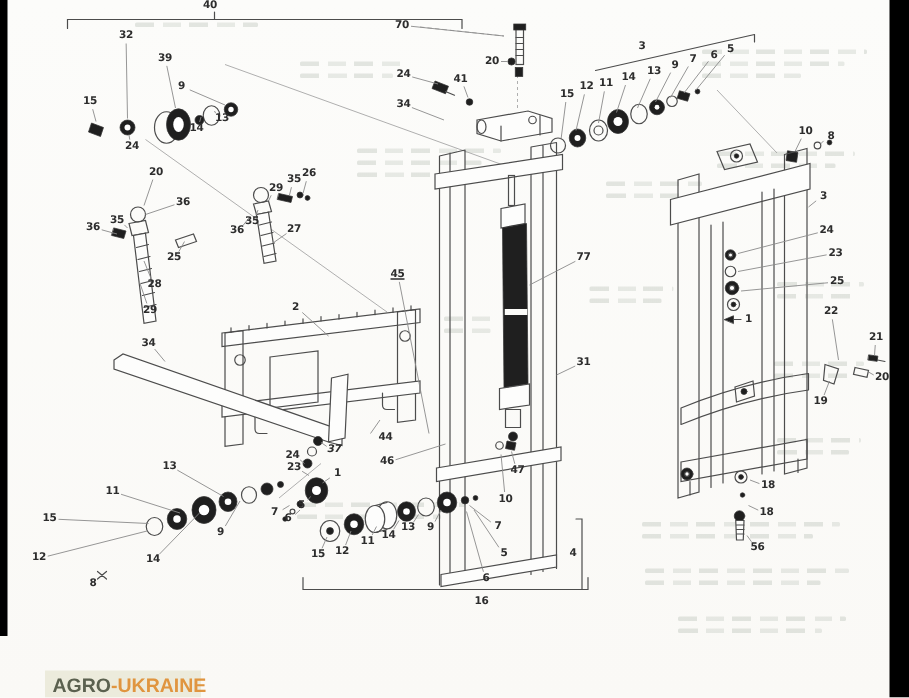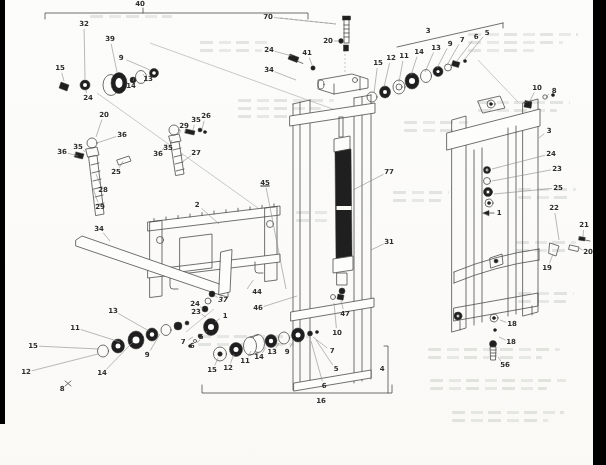--- a/index.html
+++ b/index.html
@@ -467,13 +467,14 @@
       <span class="plabel" style="left: 382px; top: 369px;">4</span>
       <span class="plabel" style="left: 321px; top: 401px;">16</span>
       <span class="plabel" style="left: 512px; top: 324px;">18</span>
       <span class="plabel" style="left: 511px; top: 342px;">18</span>
       <span class="plabel" style="left: 505px; top: 365px;">56</span>
     </div>
 
   <div class="bar" id="bar-left"></div>
   <div class="bar" id="bar-right"></div>
 
+  <div id="logo"><span class="a">AGRO</span><span class="u">-UKRAINE</span></div>
 </div>
 
 </body></html>

